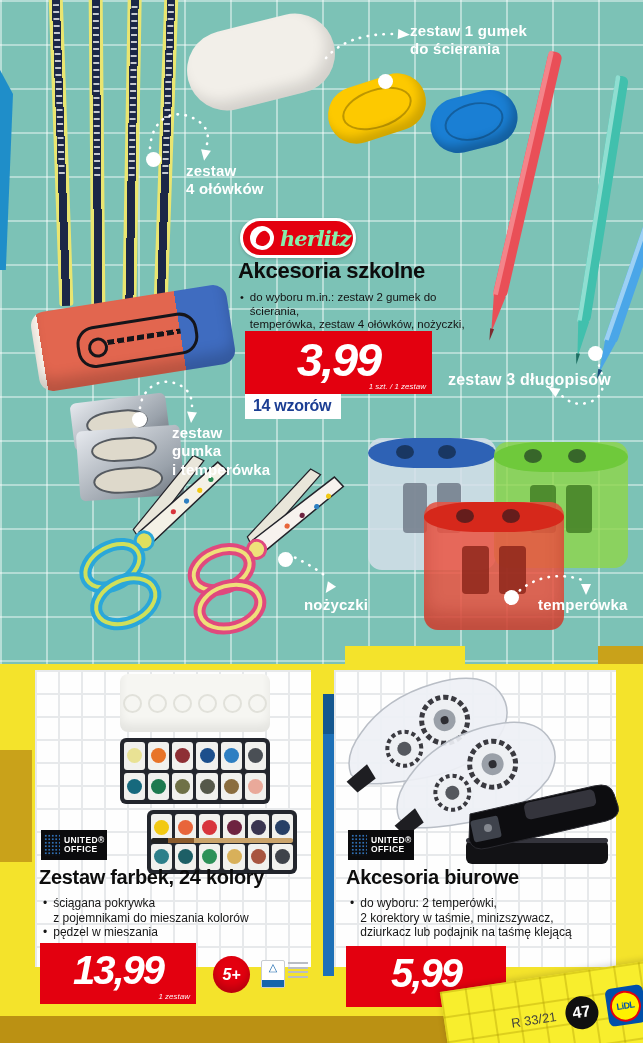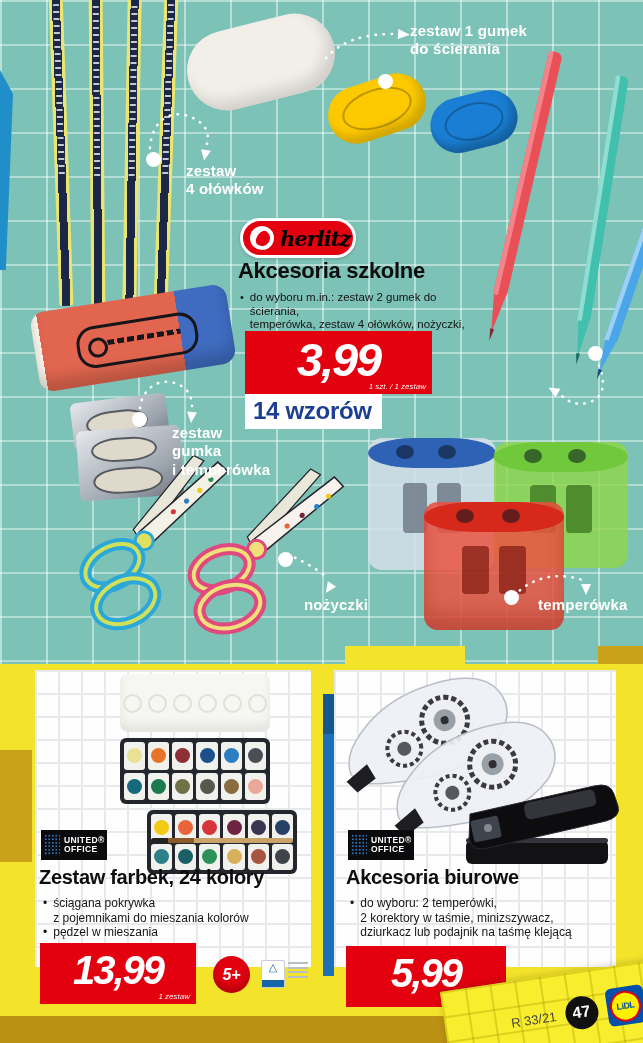--- a/index.html
+++ b/index.html
@@ -54,31 +54,31 @@
   .dot{position:absolute;width:15px;height:15px;border-radius:50%;background:#fff;}
   .arrows{position:absolute;left:0;top:0;pointer-events:none;}
   .dash{fill:none;stroke:#fff;stroke-width:2.6;stroke-dasharray:.5 7.5;stroke-linecap:round;}
   
   .herlitz{position:absolute;left:240px;top:218px;width:116px;height:40px;background:#e3000f;
     border-radius:20px;border:3px solid #fff;display:flex;align-items:center;padding-left:7px;box-sizing:border-box;
     box-shadow:0 1px 3px rgba(0,0,0,.2);}
   .herlitz .emblem{width:24px;height:24px;border-radius:50%;background:#fff;position:relative;flex:0 0 auto;}
   .herlitz .emblem::after{content:"";position:absolute;inset:4px;border-radius:50%;background:#e3000f;
     border-left:3px solid #fff;transform:rotate(35deg);box-sizing:border-box;}
-  .herlitz .word{color:#000000;font-family:"DejaVu Serif",serif;font-style:italic;font-weight:700;
+  .herlitz .word{color:#86efac;font-family:"DejaVu Serif",serif;font-style:italic;font-weight:700;
     font-size:21px;margin-left:6px;letter-spacing:-1px;}
   .sec-title{position:absolute;color:#0d0d0d;font-weight:800;letter-spacing:-.3px;}
   .school-title{left:238px;top:258px;font-size:22px;}
   .desc-row{position:absolute;display:flex;color:#141414;font-size:11.5px;line-height:13.5px;}
   .desc-row .bullet{margin-right:6px;font-size:11px;}
   .price-box{position:absolute;background:#e3000f;color:#fff;display:flex;align-items:center;justify-content:center;}
   .price-val{font-weight:800;font-style:italic;letter-spacing:-2px;transform:translateY(-3px);}
   .price-unit{position:absolute;right:6px;bottom:3px;font-size:8px;font-style:italic;color:#fff;opacity:.95;letter-spacing:0;}
   .variants{position:absolute;left:245px;top:394px;background:#fff;color:#1c3e93;font-weight:800;
-    font-size:24px;padding:3px 10px 4px 8px;letter-spacing:-.3px;}
+    font-size:16px;padding:3px 10px 4px 8px;letter-spacing:-.3px;}
   
   .card{position:absolute;width:276px;height:297px;background:#fefefe;
     background-image:linear-gradient(to right,#e7e9eb 2px,transparent 2px),
                      linear-gradient(to bottom,#e7e9eb 2px,transparent 2px);
     background-size:23px 23px;}
   .uo-logo{position:absolute;width:66px;height:30px;background:#0b0b0d;display:flex;align-items:center;}
   .uo-logo .px{width:16px;height:22px;margin-left:3px;flex:0 0 auto;
     background-image:radial-gradient(#2f6fb4 1px,transparent 1.2px);background-size:3.5px 3.5px;}
   .uo-logo .txt{color:#fff;font-weight:700;font-size:8.5px;line-height:9.5px;margin-left:4px;letter-spacing:.4px;}
   .card-title{position:absolute;font-size:20px;font-weight:800;color:#0d0d0d;letter-spacing:-.3px;text-align:right;}
@@ -256,20 +256,21 @@
   <span class="dot" style="left:146px;top:152px;"></span>
   <span class="dot" style="left:132px;top:412px;"></span>
   <span class="dot" style="left:278px;top:552px;"></span>
   <span class="dot" style="left:504px;top:590px;"></span>
   <span class="dot" style="left:588px;top:346px;"></span>
 
   <div class="callout preline" style="left:410px;top:22px;">zestaw 1 gumek
 do ścierania</div>
   <div class="callout preline" style="left:186px;top:162px;">zestaw
 4 ołówków</div>
+  <div class="callout" style="left:448px;top:370px;font-size:16px;">zestaw 3 długopisów</div>
   <div class="callout preline" style="left:172px;top:424px;">zestaw
 gumka
 i temperówka</div>
   <div class="callout" style="left:304px;top:596px;">nożyczki</div>
   <div class="callout" style="left:538px;top:596px;">temperówka</div>
 
   <div class="herlitz">
     <span class="emblem"></span>
     <span class="word">herlitz</span>
   </div>

